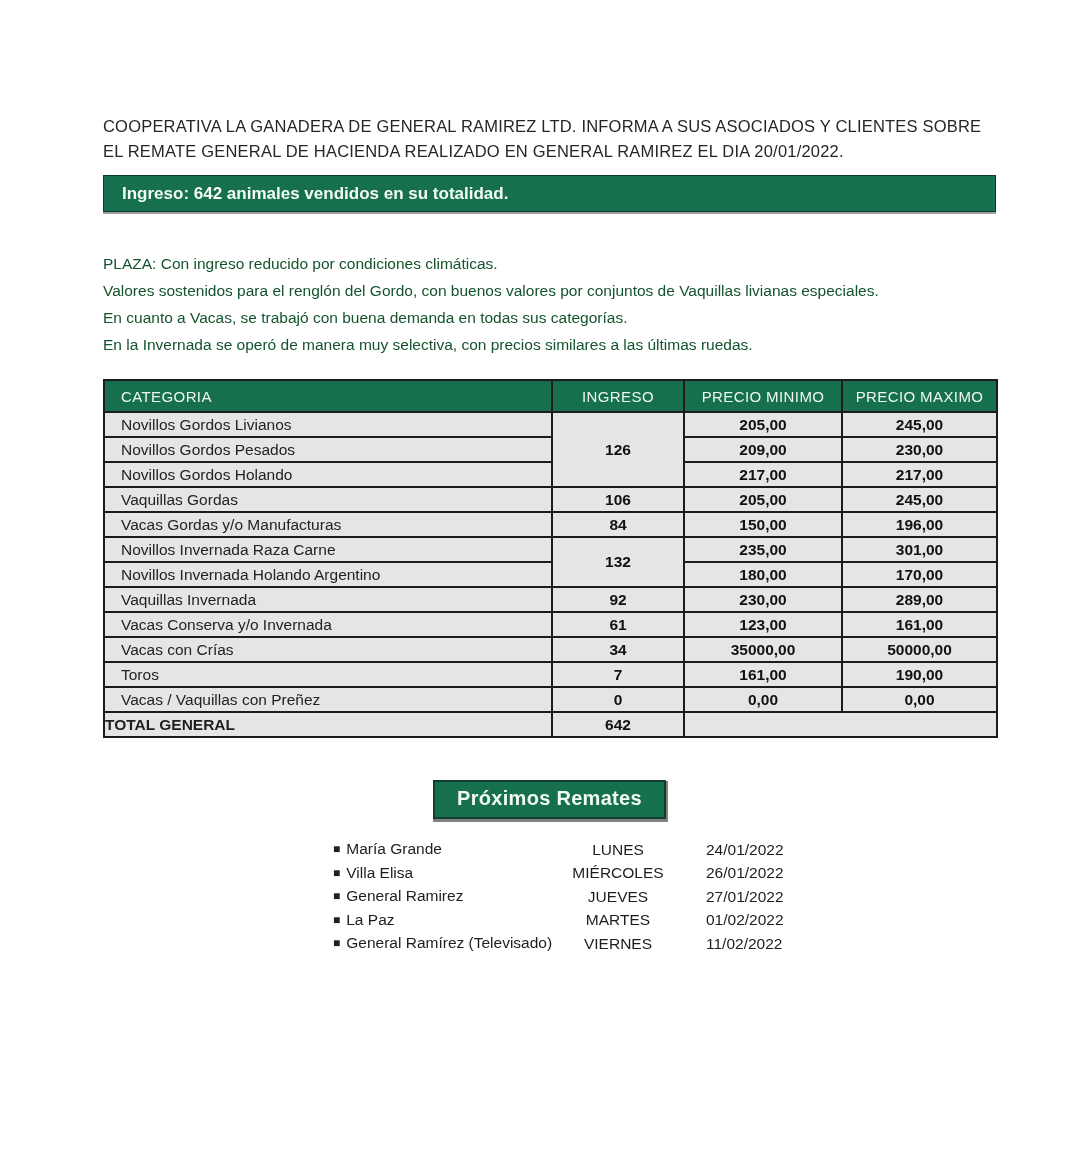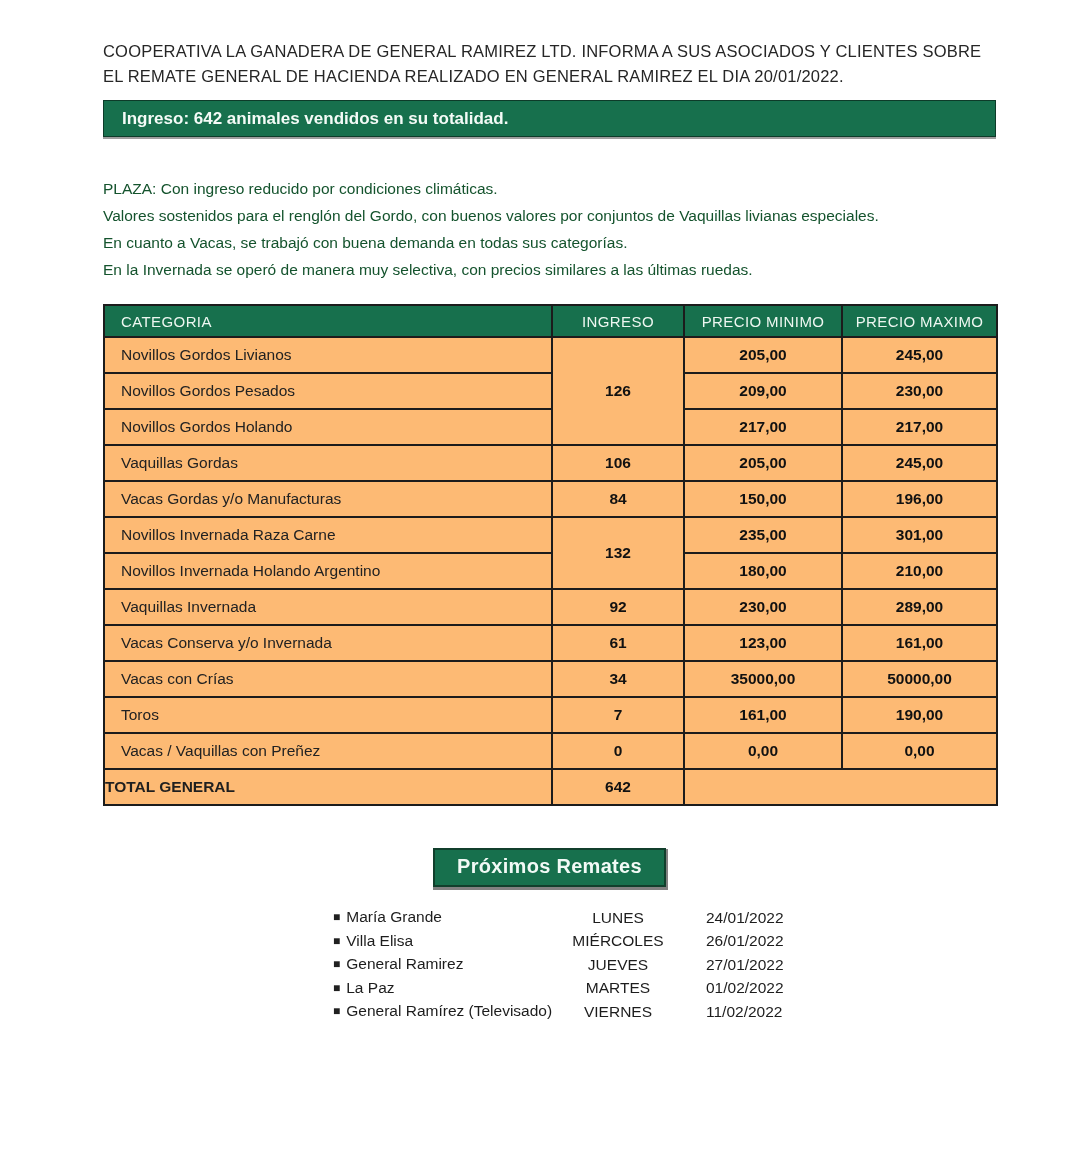--- a/index.html
+++ b/index.html
@@ -13,21 +13,21 @@
   body{
     width:1080px;height:1176px;
     font-family:"Liberation Sans","DejaVu Sans",sans-serif;
     color:var(--ink);
     position:relative;
     overflow:hidden;
   }
   .content{
     width:893px;
     margin-left:103px;
-    padding-top:39px;
+    padding-top:114px;
   }
   
   .intro{
     font-size:16.5px;
     line-height:25px;
     color:#262626;
     letter-spacing:0.2px;
   }
   .banner{
     margin-top:11px;
@@ -65,23 +65,23 @@
   table.market th{
     background:var(--green);
     color:#eef7f1;
     font-weight:500;
     font-size:15px;
     height:32px;
     letter-spacing:0.4px;
   }
   table.market th.h-cat{text-align:left;padding-left:16px;}
   table.market td{
-    height:36px;
+    height:25px;
     font-size:15.5px;
-    background:#fdba74;
+    background:#e5e5e5;
   }
   td.cell-categoria{text-align:left;padding-left:16px;color:#222;}
   td.cell-ingreso,td.cell-num{text-align:center;font-weight:bold;color:#111;}
   td.cell-total-label{text-align:left;padding-right:26px;font-weight:bold;font-size:16.5px;height:49px;}
   td.cell-total-green{background:var(--green);}
   
   .upcoming-title-wrap{
     margin-top:42px;
     text-align:center;
     font-weight:bold;
@@ -181,21 +181,21 @@
         </tr>
         <tr>
           <td class="cell-categoria">Novillos Invernada Raza Carne</td>
           <td class="cell-ingreso" rowspan="2">132</td>
           <td class="cell-num">235,00</td>
           <td class="cell-num">301,00</td>
         </tr>
         <tr>
           <td class="cell-categoria">Novillos Invernada Holando Argentino</td>
           <td class="cell-num">180,00</td>
-          <td class="cell-num">210,00</td>
+          <td class="cell-num">170,00</td>
         </tr>
         <tr>
           <td class="cell-categoria">Vaquillas Invernada</td>
           <td class="cell-ingreso">92</td>
           <td class="cell-num">230,00</td>
           <td class="cell-num">289,00</td>
         </tr>
         <tr>
           <td class="cell-categoria">Vacas Conserva y/o Invernada</td>
           <td class="cell-ingreso">61</td>

